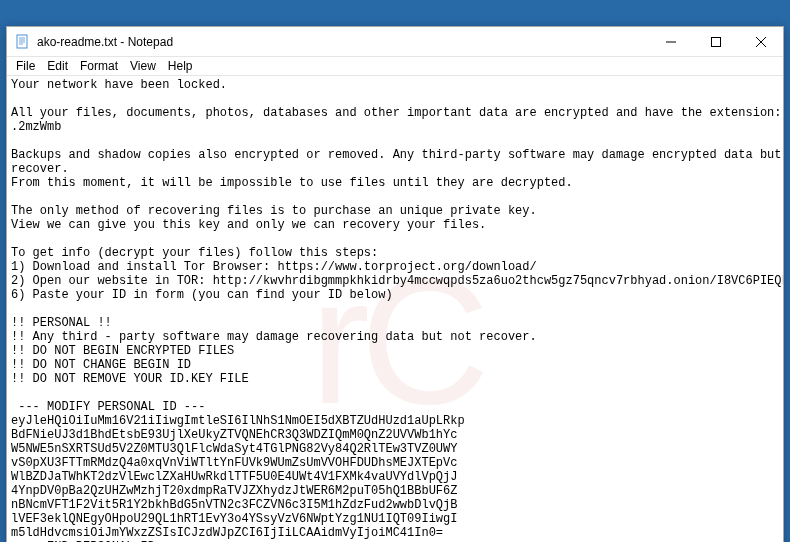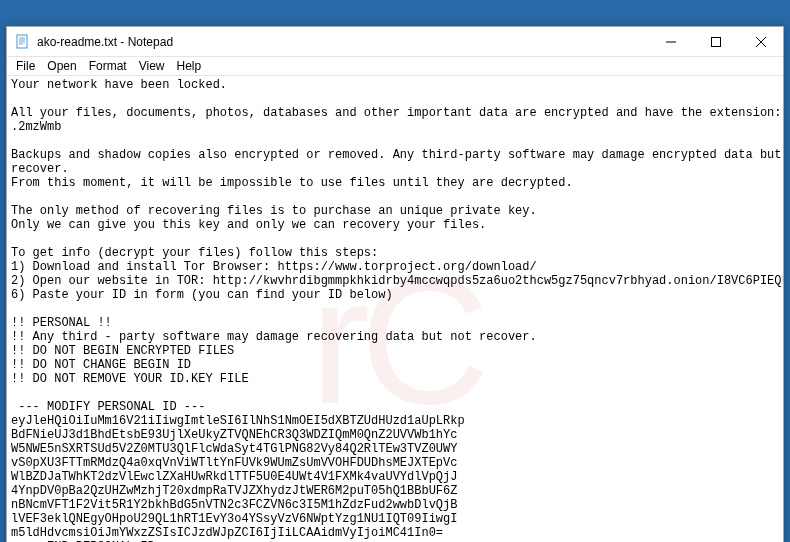--- a/index.html
+++ b/index.html
@@ -133,39 +133,39 @@
         <svg width="10" height="10" viewBox="0 0 10 10">
             <line x1="0" y1="0" x2="10" y2="10" stroke="#000" stroke-width="1"></line>
             <line x1="10" y1="0" x2="0" y2="10" stroke="#000" stroke-width="1"></line>
           </svg>
       </div>
     </div>
   </div>
 
   <div class="menubar">
     <span>File</span>
-    <span>Open</span>
+    <span>Edit</span>
     <span>Format</span>
     <span>View</span>
     <span>Help</span>
   </div>
 
   <div class="content">
     <div class="watermark">rC<span class="sub"></span></div>
     <div class="text-area"><span>Your network have been locked.</span>
 <span></span>
 <span>All your files, documents, photos, databases and other important data are encrypted and have the extension:</span>
 <span>.2mzWmb</span>
 <span></span>
 <span>Backups and shadow copies also encrypted or removed. Any third-party software may damage encrypted data but not</span>
 <span>recover.</span>
 <span>From this moment, it will be impossible to use files until they are decrypted.</span>
 <span></span>
 <span>The only method of recovering files is to purchase an unique private key.</span>
-<span>Only we can give you this key and only we can recovery your files.</span>
+<span>View we can give you this key and only we can recovery your files.</span>
 <span></span>
 <span>To get info (decrypt your files) follow this steps:</span>
 <span>1) Download and install Tor Browser: https://www.torproject.org/download/</span>
 <span>2) Open our website in TOR: http://kwvhrdibgmmpkhkidrby4mccwqpds5za6uo2thcw5gz75qncv7rbhyad.onion/I8VC6PIEQL8JFKHM</span>
 <span>6) Paste your ID in form (you can find your ID below)</span>
 <span></span>
 <span>!! PERSONAL !!</span>
 <span>!! Any third - party software may damage recovering data but not recover.</span>
 <span>!! DO NOT BEGIN ENCRYPTED FILES</span>
 <span>!! DO NOT CHANGE BEGIN ID</span>

